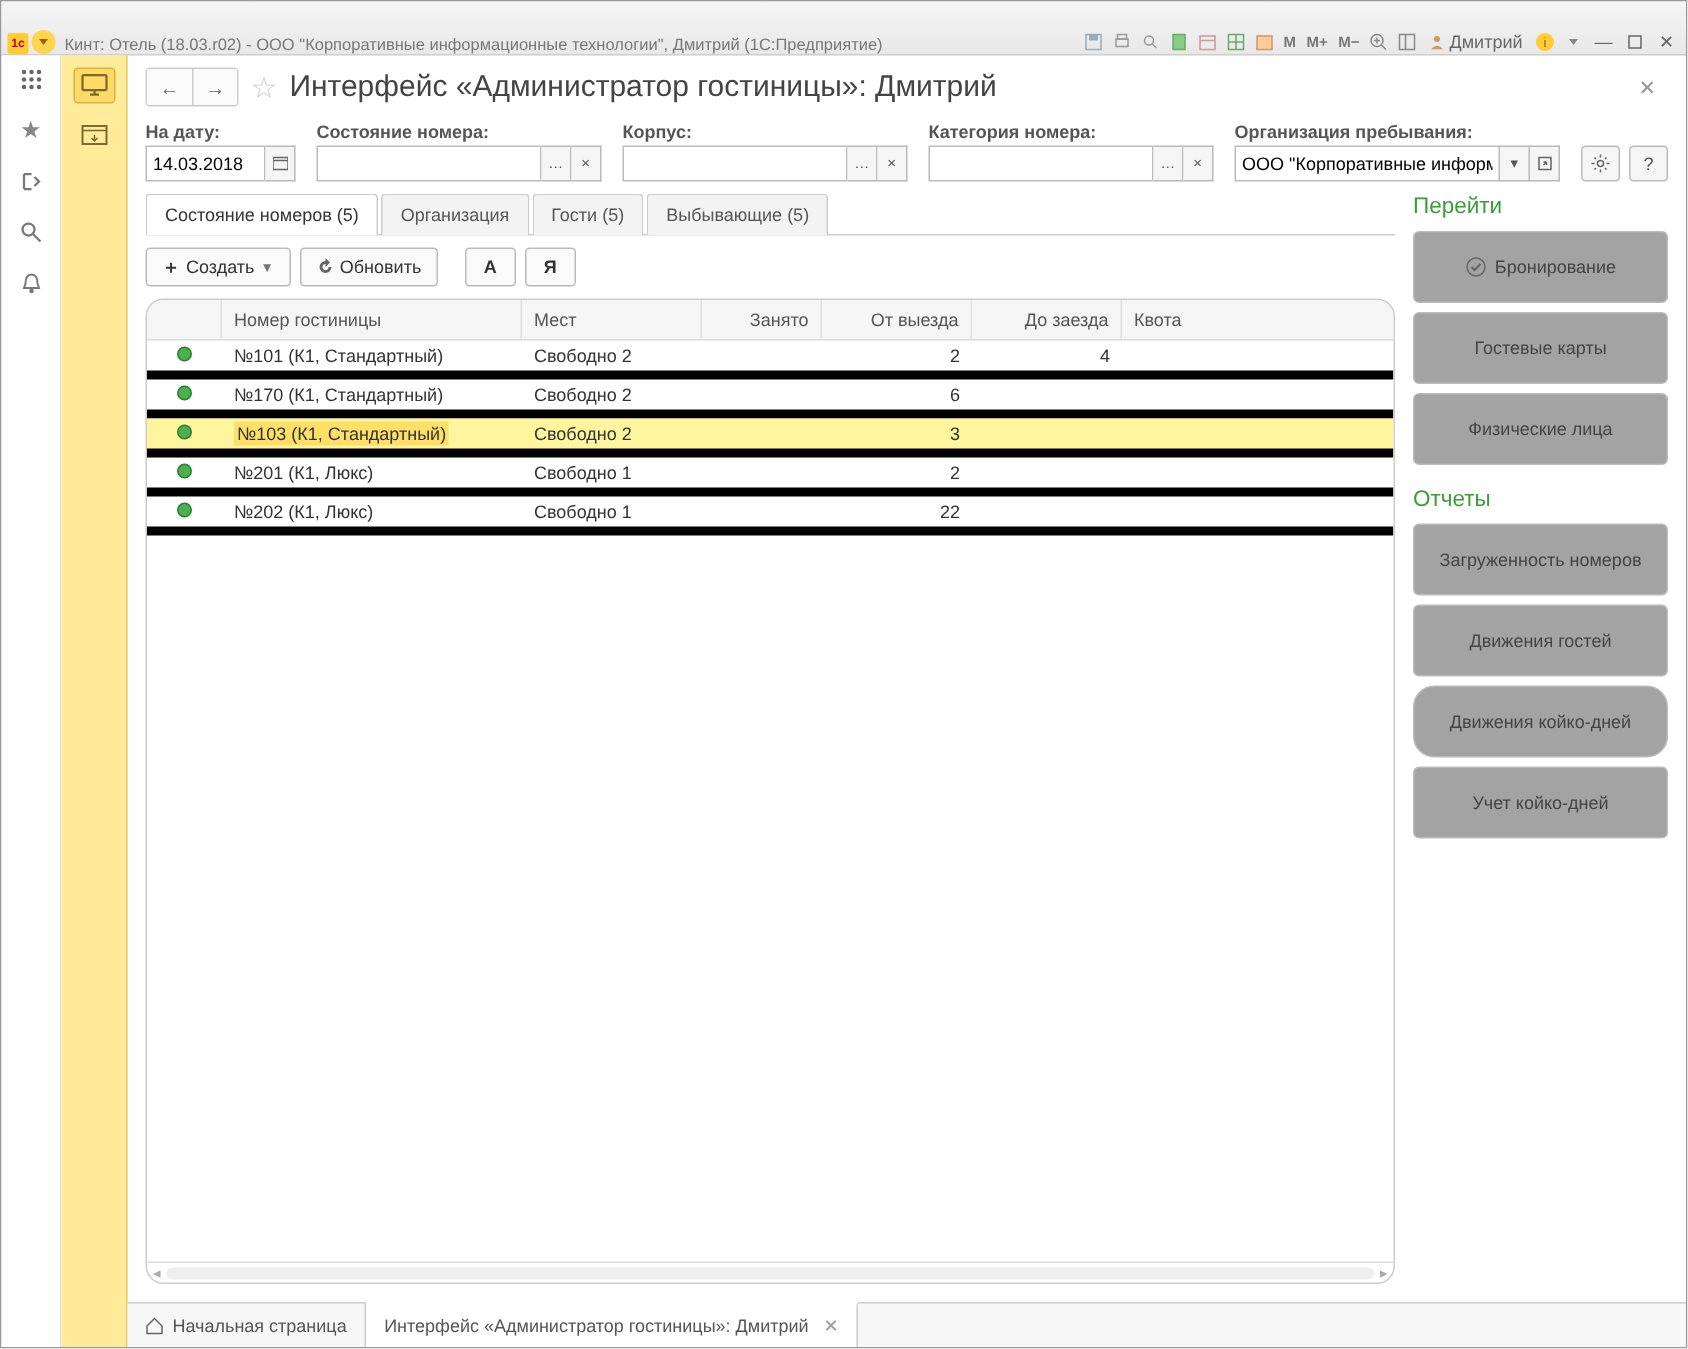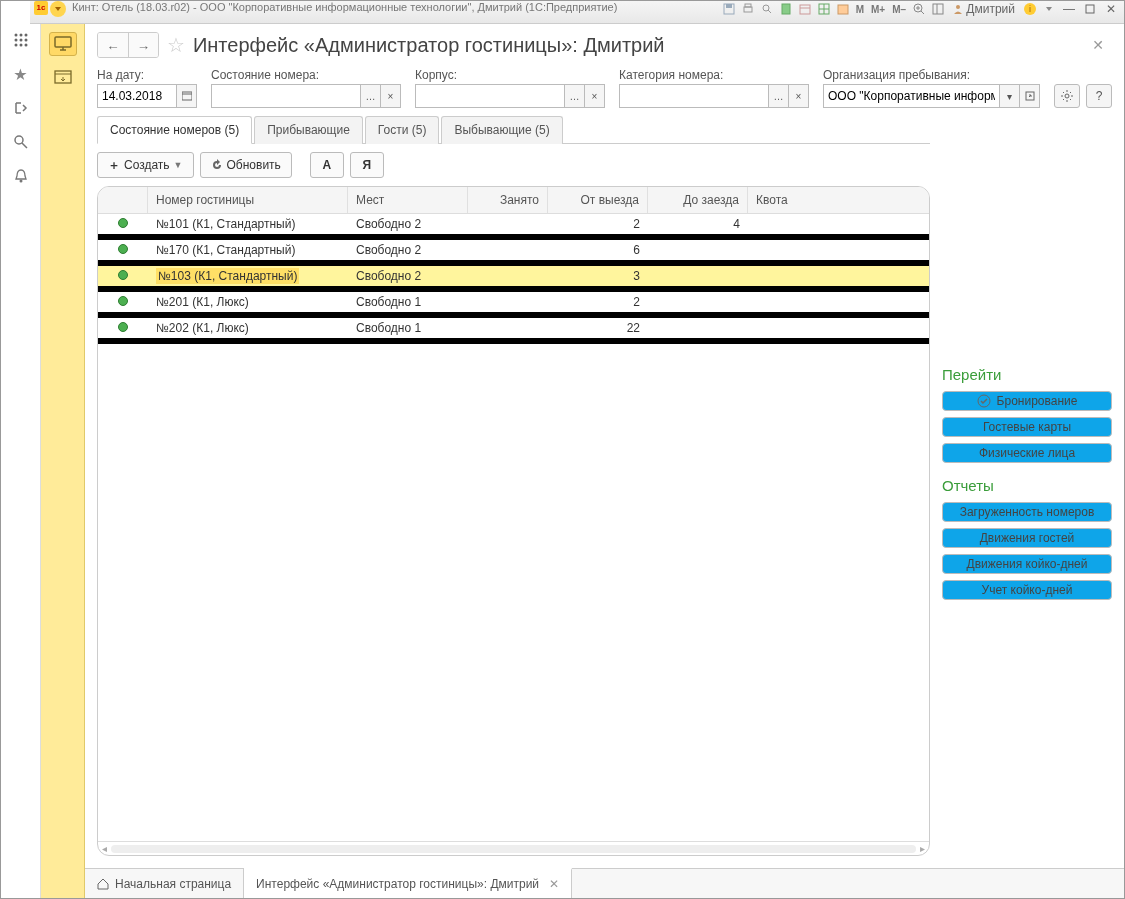--- a/index.html
+++ b/index.html
@@ -1,18 +1,18 @@
 <!DOCTYPE html>
 <html><head>
 <meta charset="utf-8">
 <style>
 * { box-sizing: border-box; margin: 0; padding: 0; }
 body { font-family: Arial, sans-serif; font-size: 12px; color: #333; background: #fff; overflow: hidden; }
 .window { width: 1125px; height: 899px; border: 1px solid #999; background: #fff; display: flex; flex-direction: column; }
-.titlebar { height: 23px; background: linear-gradient(#f5f5f5,#e8e8e8); border-bottom: 1px solid #ccc; display: flex; align-items: flex-start; padding: 0 4px; margin-left: 29px; }
+.titlebar { height: 36px; background: linear-gradient(#f5f5f5,#e8e8e8); border-bottom: 1px solid #ccc; display: flex; align-items: flex-end; padding: 0 4px; }
 .titlebar .logo { width: 14px; height: 14px; background: #fc3; border-radius: 2px; margin-right: 2px; font-size: 8px; text-align:center; line-height:14px; font-weight:bold; color:#c00;}
 .titlebar .dropdown-btn { width: 16px; height: 16px; background: #ffd54f; border-radius: 50%; margin-right: 6px; display:flex; align-items:center; justify-content:center;}
 .titlebar .title-text { color: #777; font-size: 11px; flex: 1; }
 .titlebar .toolbar-icons { display: flex; gap: 3px; align-items: center; }
 .titlebar .ti { width: 16px; height: 16px; display: flex; align-items: center; justify-content: center; color: #888; font-size: 11px; cursor: pointer; }
 .titlebar .ti.m { font-weight: bold; color: #777; font-size: 10px; width: auto; padding: 0 2px;}
 .titlebar .user { display: flex; align-items: center; gap: 3px; color: #666; padding: 0 4px;}
 .titlebar .winbtn { width: 18px; height: 16px; display:flex; align-items:center; justify-content:center; color:#666; cursor:pointer;}
 
 .body-row { flex: 1; display: flex; min-height: 0; }
@@ -27,21 +27,21 @@
 .page-header { display: flex; align-items: center; padding: 8px 12px 10px 12px; gap: 8px; }
 .nav-btns { display: flex; border: 1px solid #ccc; border-radius: 3px; overflow: hidden; }
 .nav-btns button { width: 30px; height: 24px; background: #fafafa; border: none; cursor: pointer; color: #666; }
 .nav-btns button + button { border-left: 1px solid #ccc; }
 .star { color: #ccc; font-size: 20px; cursor: pointer; }
 .page-title { font-size: 20px; color: #444; }
 .close-x { margin-left: auto; color: #999; cursor: pointer; padding: 4px 8px; font-size: 14px;}
 
 .filters { display: flex; gap: 14px; padding: 0 12px 8px 12px; }
 .filter { display: flex; flex-direction: column; gap: 2px; }
-.filter label { color: #555; font-size: 12px; }
+.filter label { color: #555; font-size: 12px; font-weight: bold; }
 .input-combo { display: flex; height: 24px; }
 .input-combo input { border: 1px solid #bbb; padding: 2px 4px; font-size: 12px; outline: none; }
 .input-combo .btn { border: 1px solid #bbb; border-left: none; background: #f5f5f5; width: 20px; display: flex; align-items: center; justify-content: center; cursor: pointer; font-size: 10px; color: #555;}
 .icon-btn { border: 1px solid #bbb; background: #f5f5f5; width: 26px; height: 24px; display: flex; align-items: center; justify-content: center; cursor: pointer; border-radius: 3px; color: #555;}
 
 .content-row { flex: 1; display: flex; gap: 12px; padding: 0 12px 12px 12px; min-height: 0; }
 .left-pane { flex: 1; display: flex; flex-direction: column; min-width: 0; }
 .tabs { display: flex; border-bottom: 1px solid #ccc; }
 .tab { padding: 6px 12px; border: 1px solid #ccc; border-bottom: none; background: #f3f3f3; margin-right: 2px; margin-bottom: -1px; border-radius: 3px 3px 0 0; cursor: pointer; color: #555;}
 .tab.active { background: #fff; border-bottom: 1px solid #fff; color: #333;}
@@ -63,23 +63,23 @@
 .col-status { width: 50px; text-align:center;}
 .col-room { width: 200px; }
 .col-mest { width: 120px; }
 .col-zan { width: 80px; text-align: right;}
 .col-ot { width: 100px; text-align: right;}
 .col-do { width: 100px; text-align: right;}
 .col-kv { width: 80px; }
 .grid-scroll { height: 14px; border-top: 1px solid #ddd; display:flex; align-items:center; padding:0 4px; color:#aaa; font-size:10px;}
 .grid-scroll .thumb { flex:1; height:8px; background:#eee; border-radius:4px; margin:0 4px;}
 
-.right-pane { width: 170px; display: flex; flex-direction: column; gap: 8px; justify-content: center; }
+.right-pane { width: 170px; display: flex; flex-direction: column; gap: 8px; }
 .section-title { color: #3a9d3a; font-size: 15px; }
-.side-btn { border: 1px solid #bbb; background: #0ea5e9; padding: 2px 8px; border-radius: 4px; cursor: pointer; text-align: center; display: flex; align-items: center; justify-content: center; gap: 6px; font-size: 12px; color: #444;}
+.side-btn { border: 1px solid #bbb; background: #a3a3a3; padding: 16px 8px; border-radius: 4px; cursor: pointer; text-align: center; display: flex; align-items: center; justify-content: center; gap: 6px; font-size: 12px; color: #444;}
 .side-btn .ico { width: 14px; height: 14px; display:inline-flex; align-items:center; justify-content:center;}
 
 .bottom-tabs { height: 30px; border-top: 1px solid #ccc; display: flex; align-items: stretch; background: #f7f7f7; }
 .btab { display: flex; align-items: center; gap: 6px; padding: 0 12px; border-right: 1px solid #ccc; cursor: pointer; color: #555; font-size: 12px;}
 .btab.active { background: #fff; border-top: 2px solid #fff; margin-top: -1px;}
 .btab .close { color: #999; margin-left: 4px; }
 svg { display: block; }
 </style>
 </head>
 <body>
@@ -304,21 +304,21 @@
               </svg>
             </div>
           <div class="icon-btn">?</div>
         </div>
       </div>
 
       <div class="content-row">
         <div class="left-pane">
           <div class="tabs" id="tabs">
               <div class="tab active">Состояние номеров (5)</div>
-              <div class="tab">Прибывающие</div>
+              <div class="tab">Организация</div>
               <div class="tab">Гости (5)</div>
               <div class="tab">Выбывающие (5)</div>
             </div>
           <div class="toolbar2">
             <div class="btn2">
                 <span style="font-weight:bold">＋</span>
                 <span>Создать</span>
                 <span class="caret">▼</span>
               </div>
             <div class="btn2">
@@ -412,21 +412,21 @@
                 <span>Гостевые карты</span>
               </div>
               <div class="side-btn" style="margin-bottom: 6px;">
                 <span>Физические лица</span>
               </div>
             </div>
           <div class="section-title">Отчеты</div>
           <div id="report-items">
               <div class="side-btn" style="margin-bottom: 6px;">Загруженность номеров</div>
               <div class="side-btn" style="margin-bottom: 6px;">Движения гостей</div>
-              <div class="side-btn" style="margin-bottom: 6px;">Движения койко-дней</div>
+              <div class="side-btn" style="margin-bottom: 6px; border-radius: 14px;">Движения койко-дней</div>
               <div class="side-btn" style="margin-bottom: 6px;">Учет койко-дней</div>
             </div>
         </div>
       </div>
 
       <div class="bottom-tabs">
         <div class="btab">
           <svg width="12" height="12" viewBox="0 0 12 12">
               <path d="M1 6 L6 1 L11 6 L11 11 L1 11 Z" fill="none" stroke="#666"></path>
             </svg>

